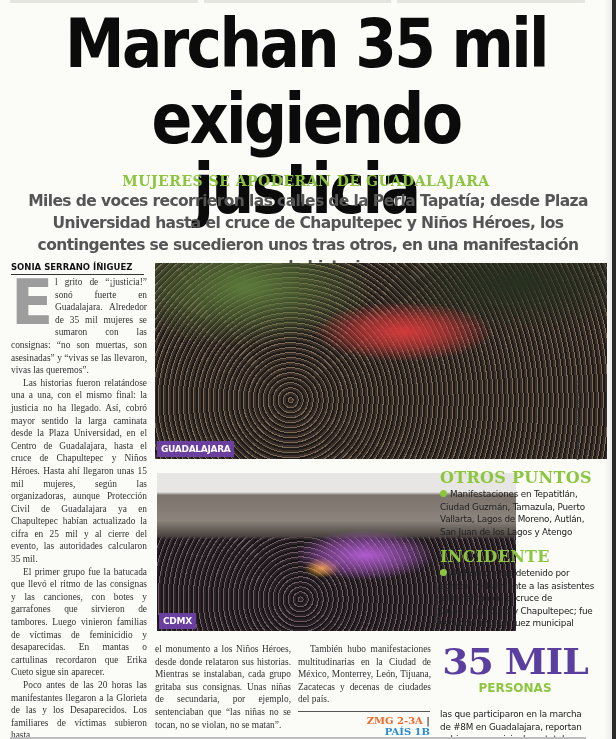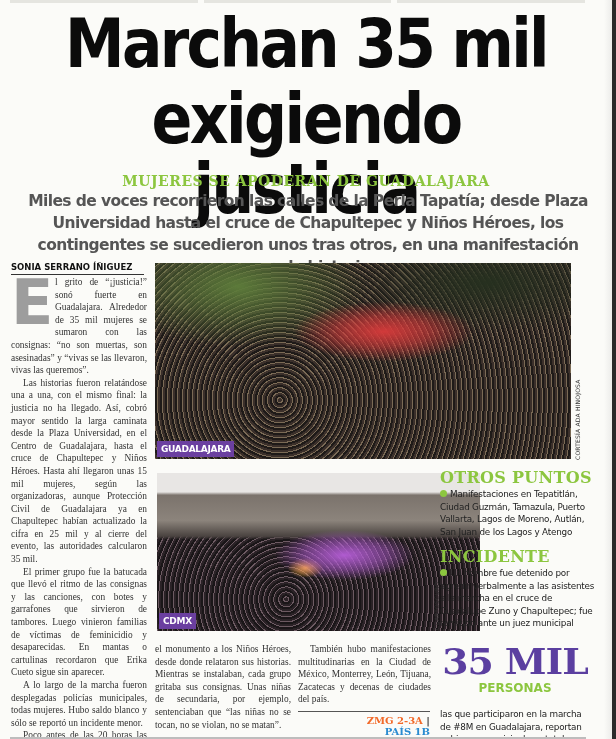--- a/index.html
+++ b/index.html
@@ -12,21 +12,21 @@
   .h1 { top:10px; font-size:68px; transform:scaleX(0.88); }
   .h2 { top:84px; font-size:70px; transform:scaleX(0.86); }
   .kicker { position:absolute; top:173px; left:0; width:612px; text-align:center; font-family:"DejaVu Serif", serif; font-weight:bold; font-size:14px; color:#8cc63f; letter-spacing:0.5px; }
   .deck { position:absolute; top:190px; left:18px; width:580px; text-align:center; font-family:"DejaVu Sans", sans-serif; font-size:15.5px; line-height:22px; color:#555; font-weight:bold; letter-spacing:-0.6px; }
   .byline { position:absolute; top:262px; left:11px; width:133px; font-family:"DejaVu Sans", sans-serif; font-size:8.5px; font-weight:bold; color:#111; border-bottom:1px solid #333; padding-bottom:2px; }
   .col { position:absolute; font-size:9.4px; line-height:12.6px; color:#333; text-align:justify; hyphens:auto; }
   .col p { margin:0; text-indent:12px; }
   .col p.first { text-indent:0; }
   .col1 { left:11px; top:276px; width:136px; }
   .dropcap { float:left; width:40px; height:50px; margin:2px 4px 0 0; font-family:"DejaVu Sans", sans-serif; font-weight:bold; font-size:62px; line-height:50px; color:#9d9d9d; text-align:center; }
-  .photo { position:absolute; background:#333; overflow:hidden; }
+  .photo { position:absolute; background:#333; overflow:hidden;padding-left:36px; }
   .photo1 { left:155px; top:263px; width:416px; height:196px;
     background:
       radial-gradient(ellipse 90px 30px at 55% 35%, #d23a3a 0%, rgba(210,58,58,0.6) 50%, transparent 100%),
       radial-gradient(ellipse 130px 60px at 20% 12%, #5c7a3a 0%, transparent 100%),
       radial-gradient(ellipse 140px 50px at 80% 10%, #26301f 0%, transparent 100%),
       repeating-radial-gradient(circle at 30% 70%, #3a2f2a 0 2px, #7a6a55 2px 3px, #1e1a18 3px 5px),
       #2f2a26; }
   .photo2 { left:157px; top:473px; width:323px; height:158px;
     background:
       radial-gradient(ellipse 70px 25px at 58% 52%, #b05bd0 0%, rgba(176,91,208,0.5) 60%, transparent 100%),
@@ -72,21 +72,20 @@
 <div class="kicker">MUJERES SE APODERAN DE GUADALAJARA</div>
 <div class="deck">Miles de voces recorrieron las calles de la Perla Tapatía; desde Plaza Universidad hasta el cruce de Chapultepec y Niños Héroes, los contingentes se sucedieron unos tras otros, en una manifestación para la historia</div>
 
 <div class="byline">SONIA SERRANO ÍÑIGUEZ</div>
 
 <div class="col col1">
   <span class="dropcap">E</span>
   <p class="first">l grito de “¡justicia!” sonó fuerte en Guadalajara. Alrededor de 35 mil mujeres se sumaron con las consignas: “no son muertas, son asesinadas” y “vivas se las llevaron, vivas las queremos”.</p>
   <p>Las historias fueron relatándose una a una, con el mismo final: la justicia no ha llegado. Así, cobró mayor sentido la larga caminata desde la Plaza Universidad, en el Centro de Guadalajara, hasta el cruce de Chapultepec y Niños Héroes. Hasta ahí llegaron unas 15 mil mujeres, según las organizadoras, aunque Protección Civil de Guadalajara ya en Chapultepec habían actualizado la cifra en 25 mil y al cierre del evento, las autoridades calcularon 35 mil.</p>
   <p>El primer grupo fue la batucada que llevó el ritmo de las consignas y las canciones, con botes y garrafones que sirvieron de tambores. Luego vinieron familias de víctimas de feminicidio y desaparecidas. En mantas o cartulinas recordaron que Erika Cueto sigue sin aparecer.</p>
-  <p>A lo largo de la marcha fueron desplegadas policías municipales, todas mujeres. Hubo saldo blanco y sólo se reportó un incidente menor.</p>
   <p>Poco antes de las 20 horas las manifestantes llegaron a la Glorieta de las y los Desaparecidos. Los familiares de víctimas subieron hasta</p>
 </div>
 
 <div class="photo photo1">
   <div class="tag">GUADALAJARA</div>
 </div>
 <div class="credit" style="left:574px; top:360px; height:100px;">CORTESÍA ADA HINOJOSA</div>
 
 <div class="photo photo2">
   <div class="tag">CDMX</div>

